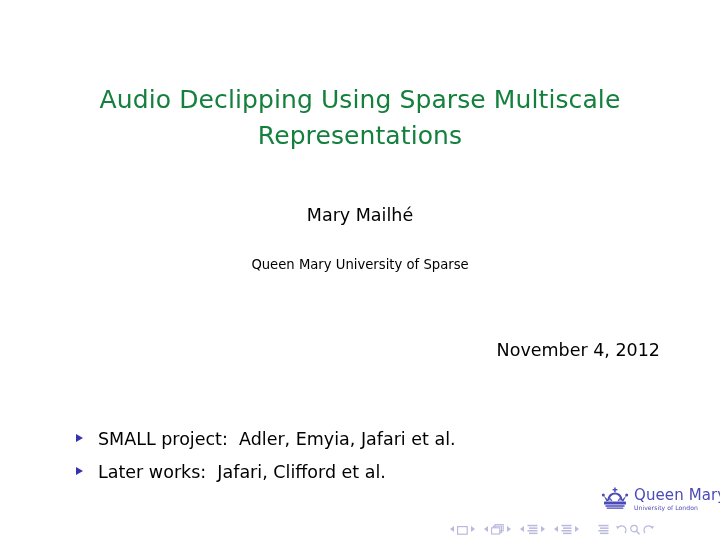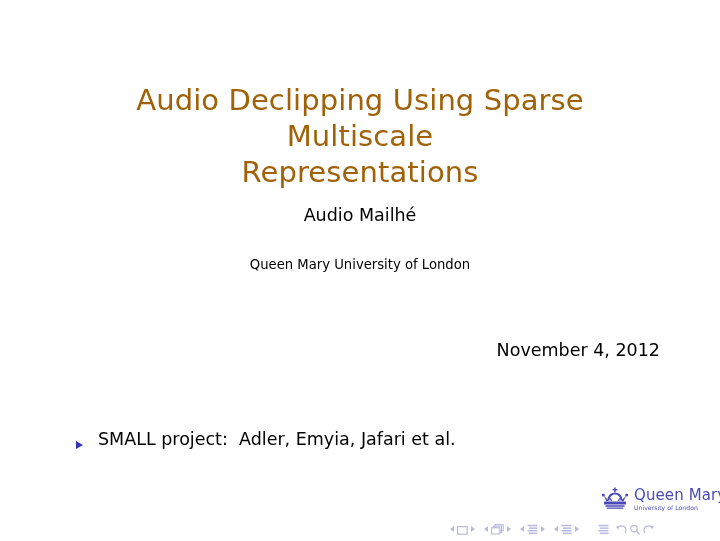--- a/index.html
+++ b/index.html
@@ -26,22 +26,22 @@
 
   
   .title-block {
     position: absolute;
     left: 60px;
     top: 82px;
     width: 600px;
     text-align: center;
   }
   .title-line {
-    color: #a16207;
-    font-size: 29px;
+    color: #15803d;
+    font-size: 25px;
     line-height: 36px;
     font-weight: 400;
     letter-spacing: 0.1px;
   }
 
   
   .author-block {
     position: absolute;
     left: 60px;
     top: 203px;
@@ -84,21 +84,21 @@
 
   
   .bullet-list {
     position: absolute;
     left: 76px;
     top: 428px;
     width: 560px;
   }
   .bullet-item {
     display: flex;
-    align-items: flex-end;
+    align-items: center;
     margin-bottom: 11px;
   }
   .bullet-marker {
     flex: 0 0 auto;
     width: 22px;
     position: relative;
     top: -1px;
   }
   .bullet-marker .tri {
     display: block;
@@ -182,37 +182,43 @@
 <body>
 
 <div class="slide">
 
   <div class="title-block">
     <div class="title-line">Audio Declipping Using Sparse Multiscale</div>
     <div class="title-line">Representations</div>
   </div>
 
   <div class="author-block">
-    <div class="author-name">Audio Mailhé</div>
+    <div class="author-name">Mary Mailhé</div>
   </div>
 
   <div class="institute-block">
-    <div class="institute-line">Queen Mary University of London</div>
+    <div class="institute-line">Queen Mary University of Sparse</div>
   </div>
 
   <div class="date-block">
     <div class="date-text">November 4, 2012</div>
   </div>
 
   <div class="bullet-list">
     <div class="bullet-item">
       <span class="bullet-marker">
           <span class="tri"></span>
         </span>
       <span class="bullet-text">SMALL project:  Adler, Emyia, Jafari et al.</span>
+    </div>
+    <div class="bullet-item">
+      <span class="bullet-marker">
+          <span class="tri"></span>
+        </span>
+      <span class="bullet-text">Later works:  Jafari, Clifford et al.</span>
     </div>
   </div>
 
   <div class="logo">
     <span class="logo-crown">
       <svg viewBox="0 0 30 26" width="30" height="26" aria-hidden="true">
         <g fill="#4a4ab8">
 
           <rect x="14.2" y="0.5" width="1.5" height="4.6"></rect>
           <rect x="12.6" y="2.0" width="4.8" height="1.4"></rect>

